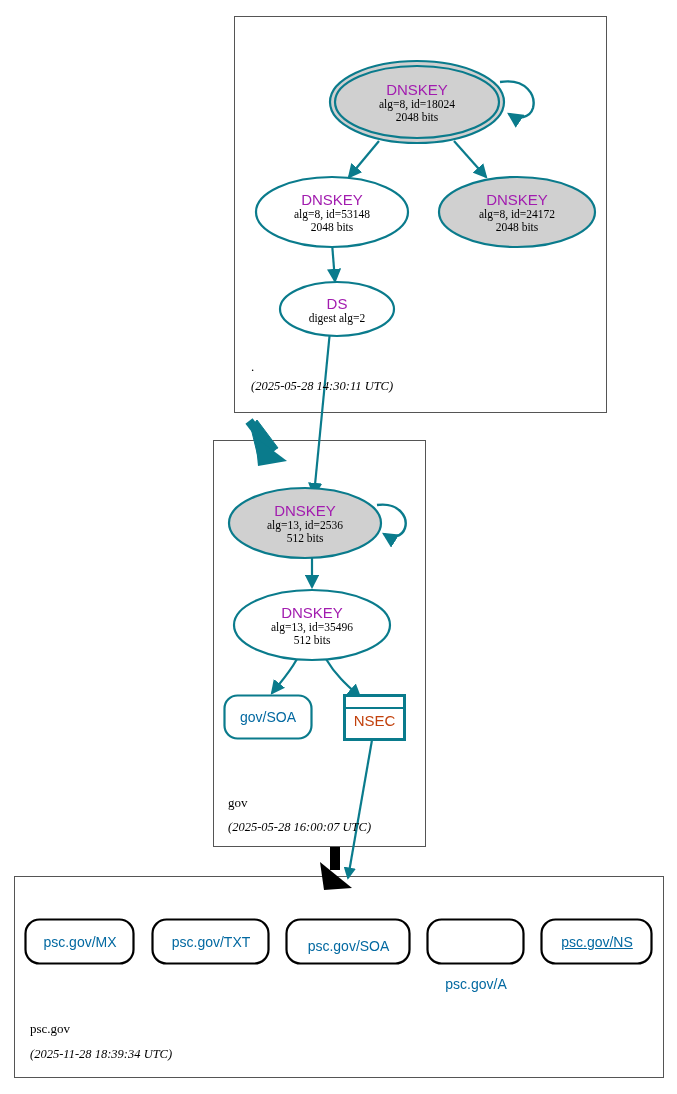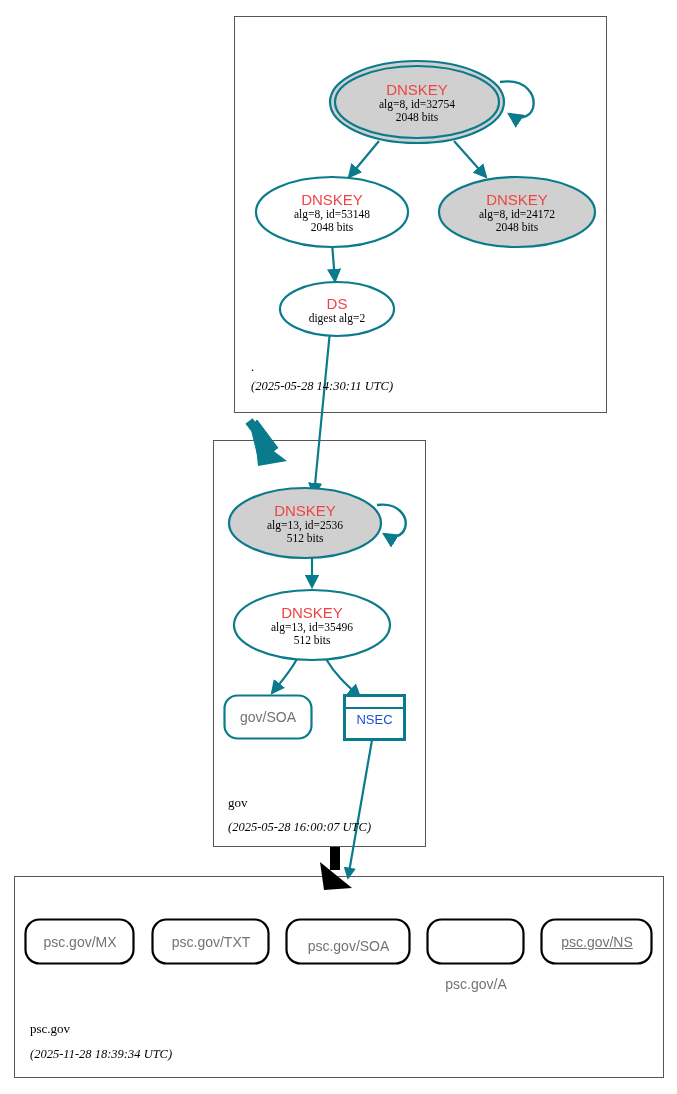--- a/index.html
+++ b/index.html
@@ -2,24 +2,24 @@
 <html><head>
 <meta charset="utf-8">
 <style>
   html,body{margin:0;padding:0;background:#ffffff;}
   body{width:677px;height:1094px;position:relative;overflow:hidden;
        font-family:"Liberation Sans",sans-serif;}
   #canvas{position:absolute;left:0;top:0;width:677px;height:1094px;}
   .zone-label{position:absolute;font-family:"Liberation Serif",serif;font-size:13px;color:#000;white-space:nowrap;}
   .zone-time{position:absolute;font-family:"Liberation Serif",serif;font-size:12.5px;color:#000;white-space:nowrap;font-style:italic;}
   .node-text{position:absolute;text-align:center;pointer-events:none;}
-  .nt-title{font-family:"Liberation Sans",sans-serif;font-size:15px;color:#ef4444;line-height:17px;}
+  .nt-title{font-family:"Liberation Sans",sans-serif;font-size:15px;color:#a21caf;line-height:17px;}
   .nt-sub{font-family:"Liberation Serif",serif;font-size:11.5px;color:#000;line-height:13px;}
-  .rr-text{position:absolute;font-family:"Liberation Sans",sans-serif;font-size:14px;color:#737373;text-align:center;white-space:nowrap;}
-  .nsec-text{position:absolute;font-family:"Liberation Sans",sans-serif;font-size:13px;color:#1d4ed8;text-align:center;white-space:nowrap;}
+  .rr-text{position:absolute;font-family:"Liberation Sans",sans-serif;font-size:14px;color:#0369a1;text-align:center;white-space:nowrap;}
+  .nsec-text{position:absolute;font-family:"Liberation Sans",sans-serif;font-size:15px;color:#c2410c;text-align:center;white-space:nowrap;}
 </style>
 </head>
 <body>
 
 <svg id="canvas" viewBox="0 0 677 1094" width="677" height="1094" xmlns="http://www.w3.org/2000/svg">
   <defs>
     <marker id="ah-teal" viewBox="0 0 10 10" refX="8.5" refY="5" markerWidth="6.5" markerHeight="6.5" orient="auto-start-reverse">
       <path d="M 0 0 L 10 5 L 0 10 z" fill="#0a7b8c"></path>
     </marker>
     <marker id="ah-teal-sm" viewBox="0 0 10 10" refX="8.5" refY="5" markerWidth="5.6" markerHeight="5.6" orient="auto-start-reverse">
@@ -84,21 +84,21 @@
 
   <rect x="25.5" y="919.5" width="108" height="44" rx="14" ry="14" fill="#ffffff" stroke="#000000" stroke-width="2.2"></rect>
   <rect x="152.5" y="919.5" width="116" height="44" rx="14" ry="14" fill="#ffffff" stroke="#000000" stroke-width="2.2"></rect>
   <rect x="286.5" y="919.5" width="123" height="44" rx="14" ry="14" fill="#ffffff" stroke="#000000" stroke-width="2.2"></rect>
   <rect x="427.5" y="919.5" width="96" height="44" rx="14" ry="14" fill="#ffffff" stroke="#000000" stroke-width="2.2"></rect>
   <rect x="541.5" y="919.5" width="110" height="44" rx="14" ry="14" fill="#ffffff" stroke="#000000" stroke-width="2.2"></rect>
 </svg>
 
 <div class="node-text" style="left:327px;top:81px;width:180px;">
   <div class="nt-title">DNSKEY</div>
-  <div class="nt-sub">alg=8, id=32754</div>
+  <div class="nt-sub">alg=8, id=18024</div>
   <div class="nt-sub">2048 bits</div>
 </div>
 
 <div class="node-text" style="left:242px;top:191px;width:180px;">
   <div class="nt-title">DNSKEY</div>
   <div class="nt-sub">alg=8, id=53148</div>
   <div class="nt-sub">2048 bits</div>
 </div>
 
 <div class="node-text" style="left:427px;top:191px;width:180px;">

